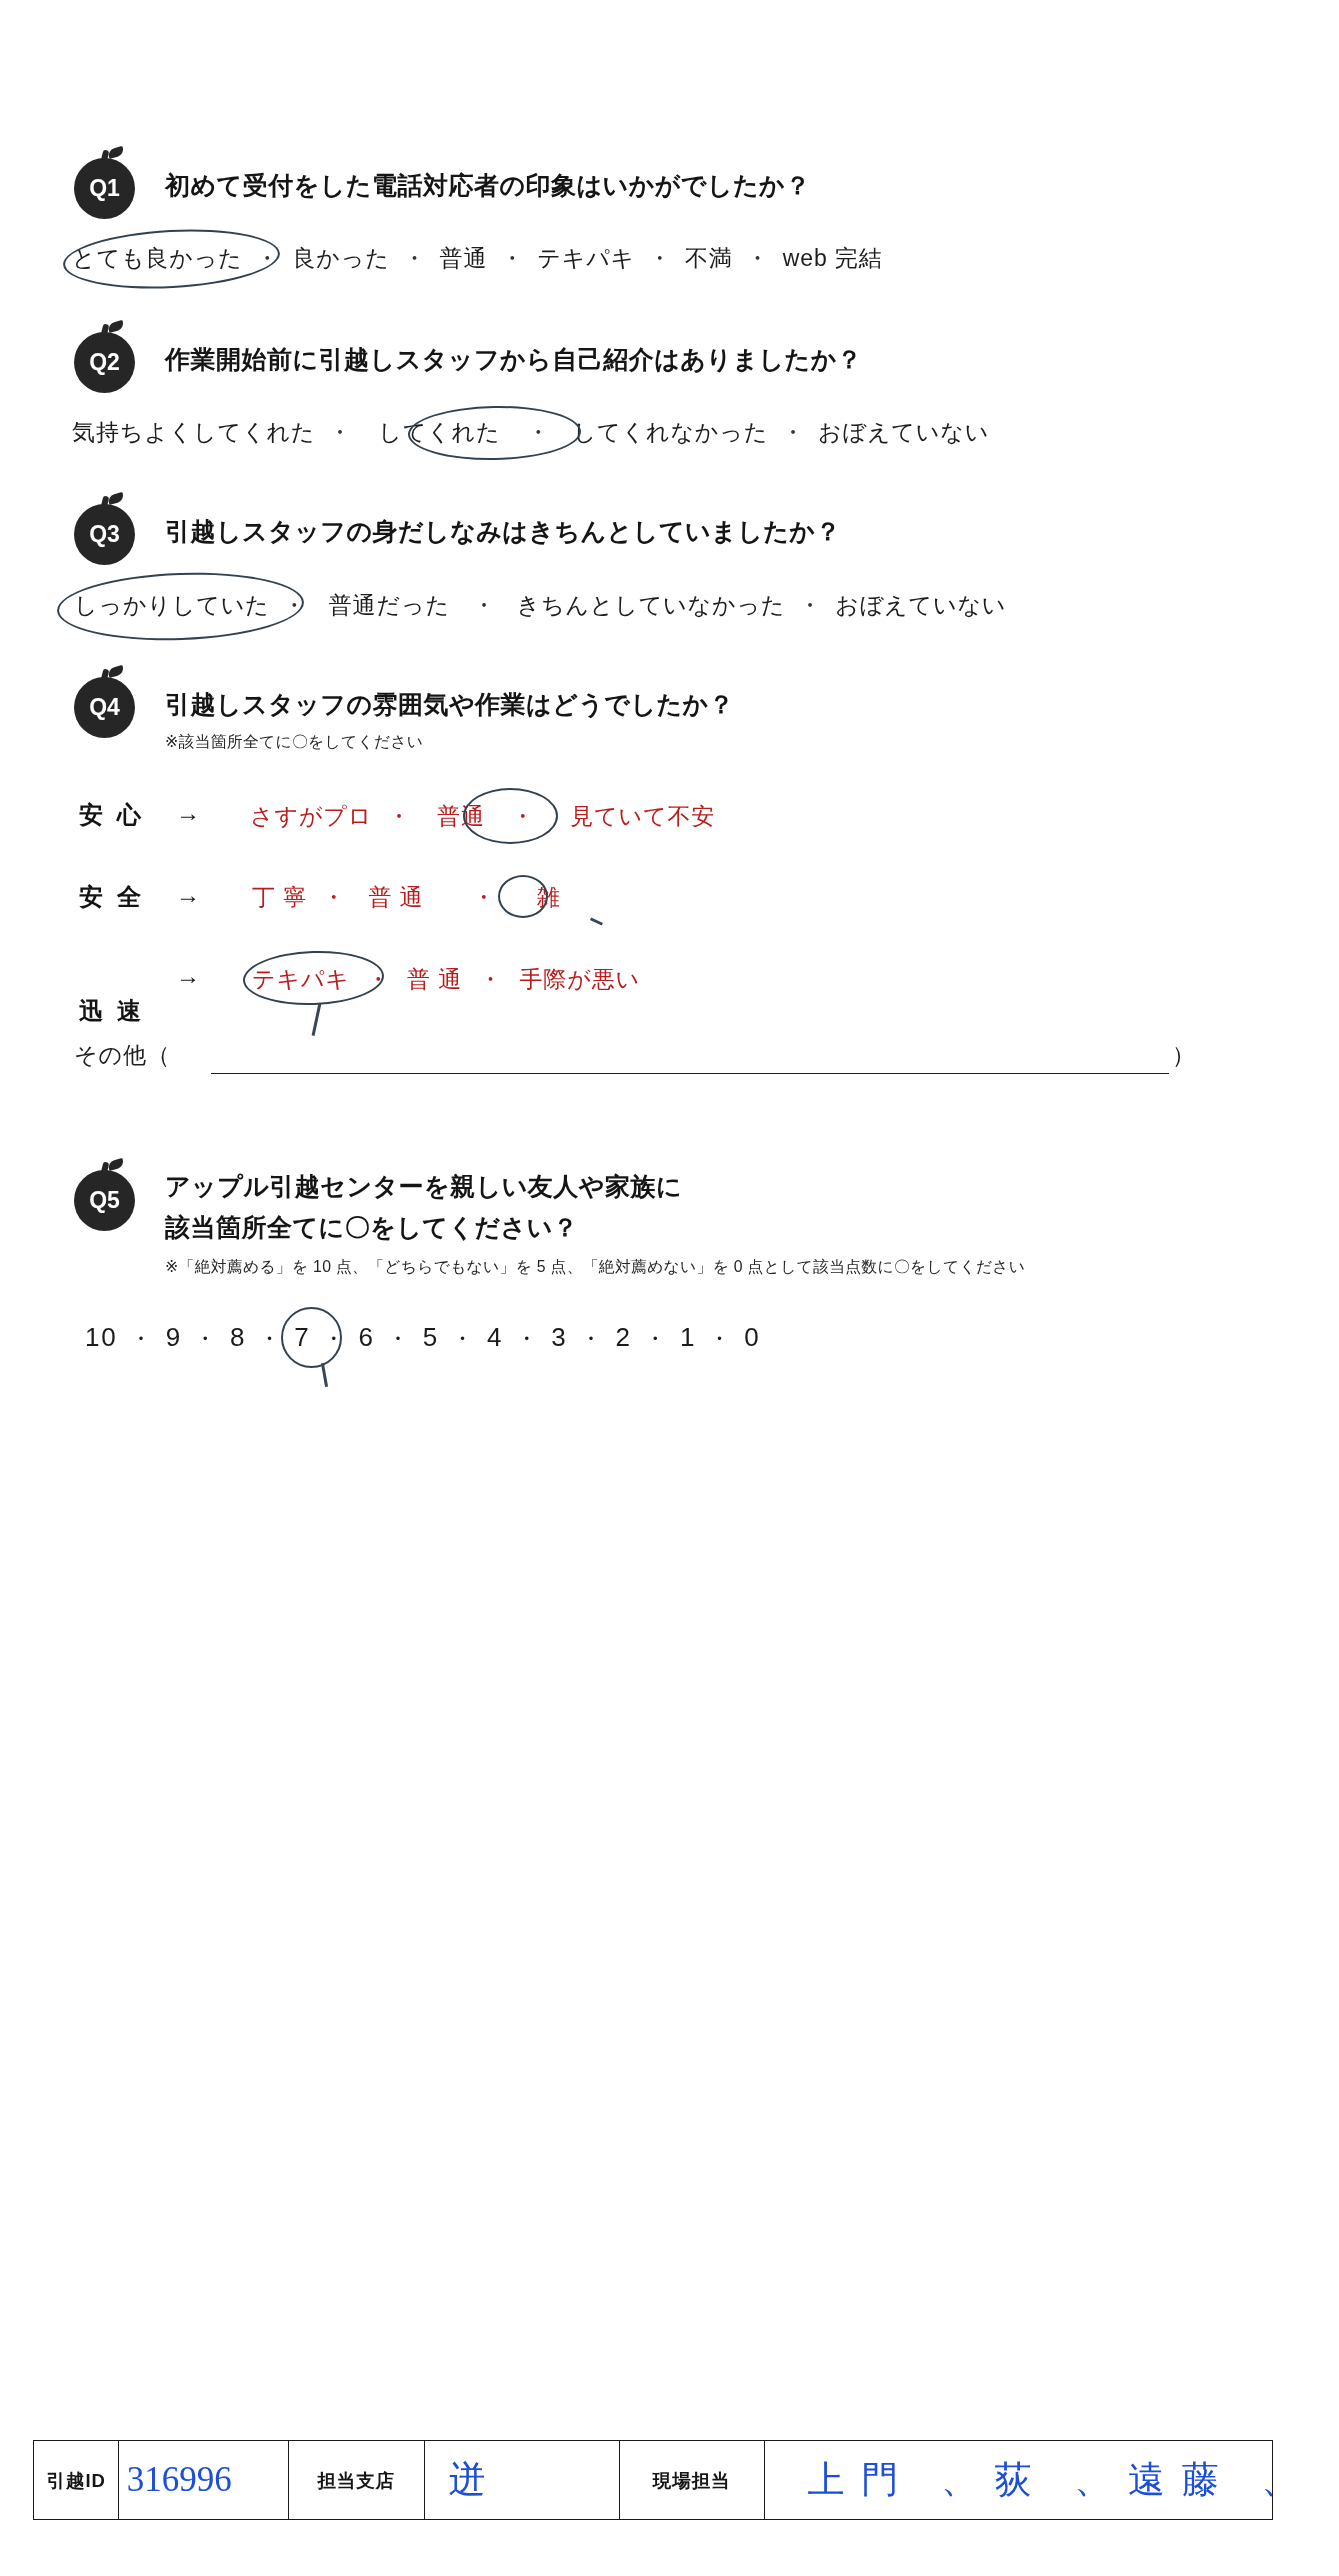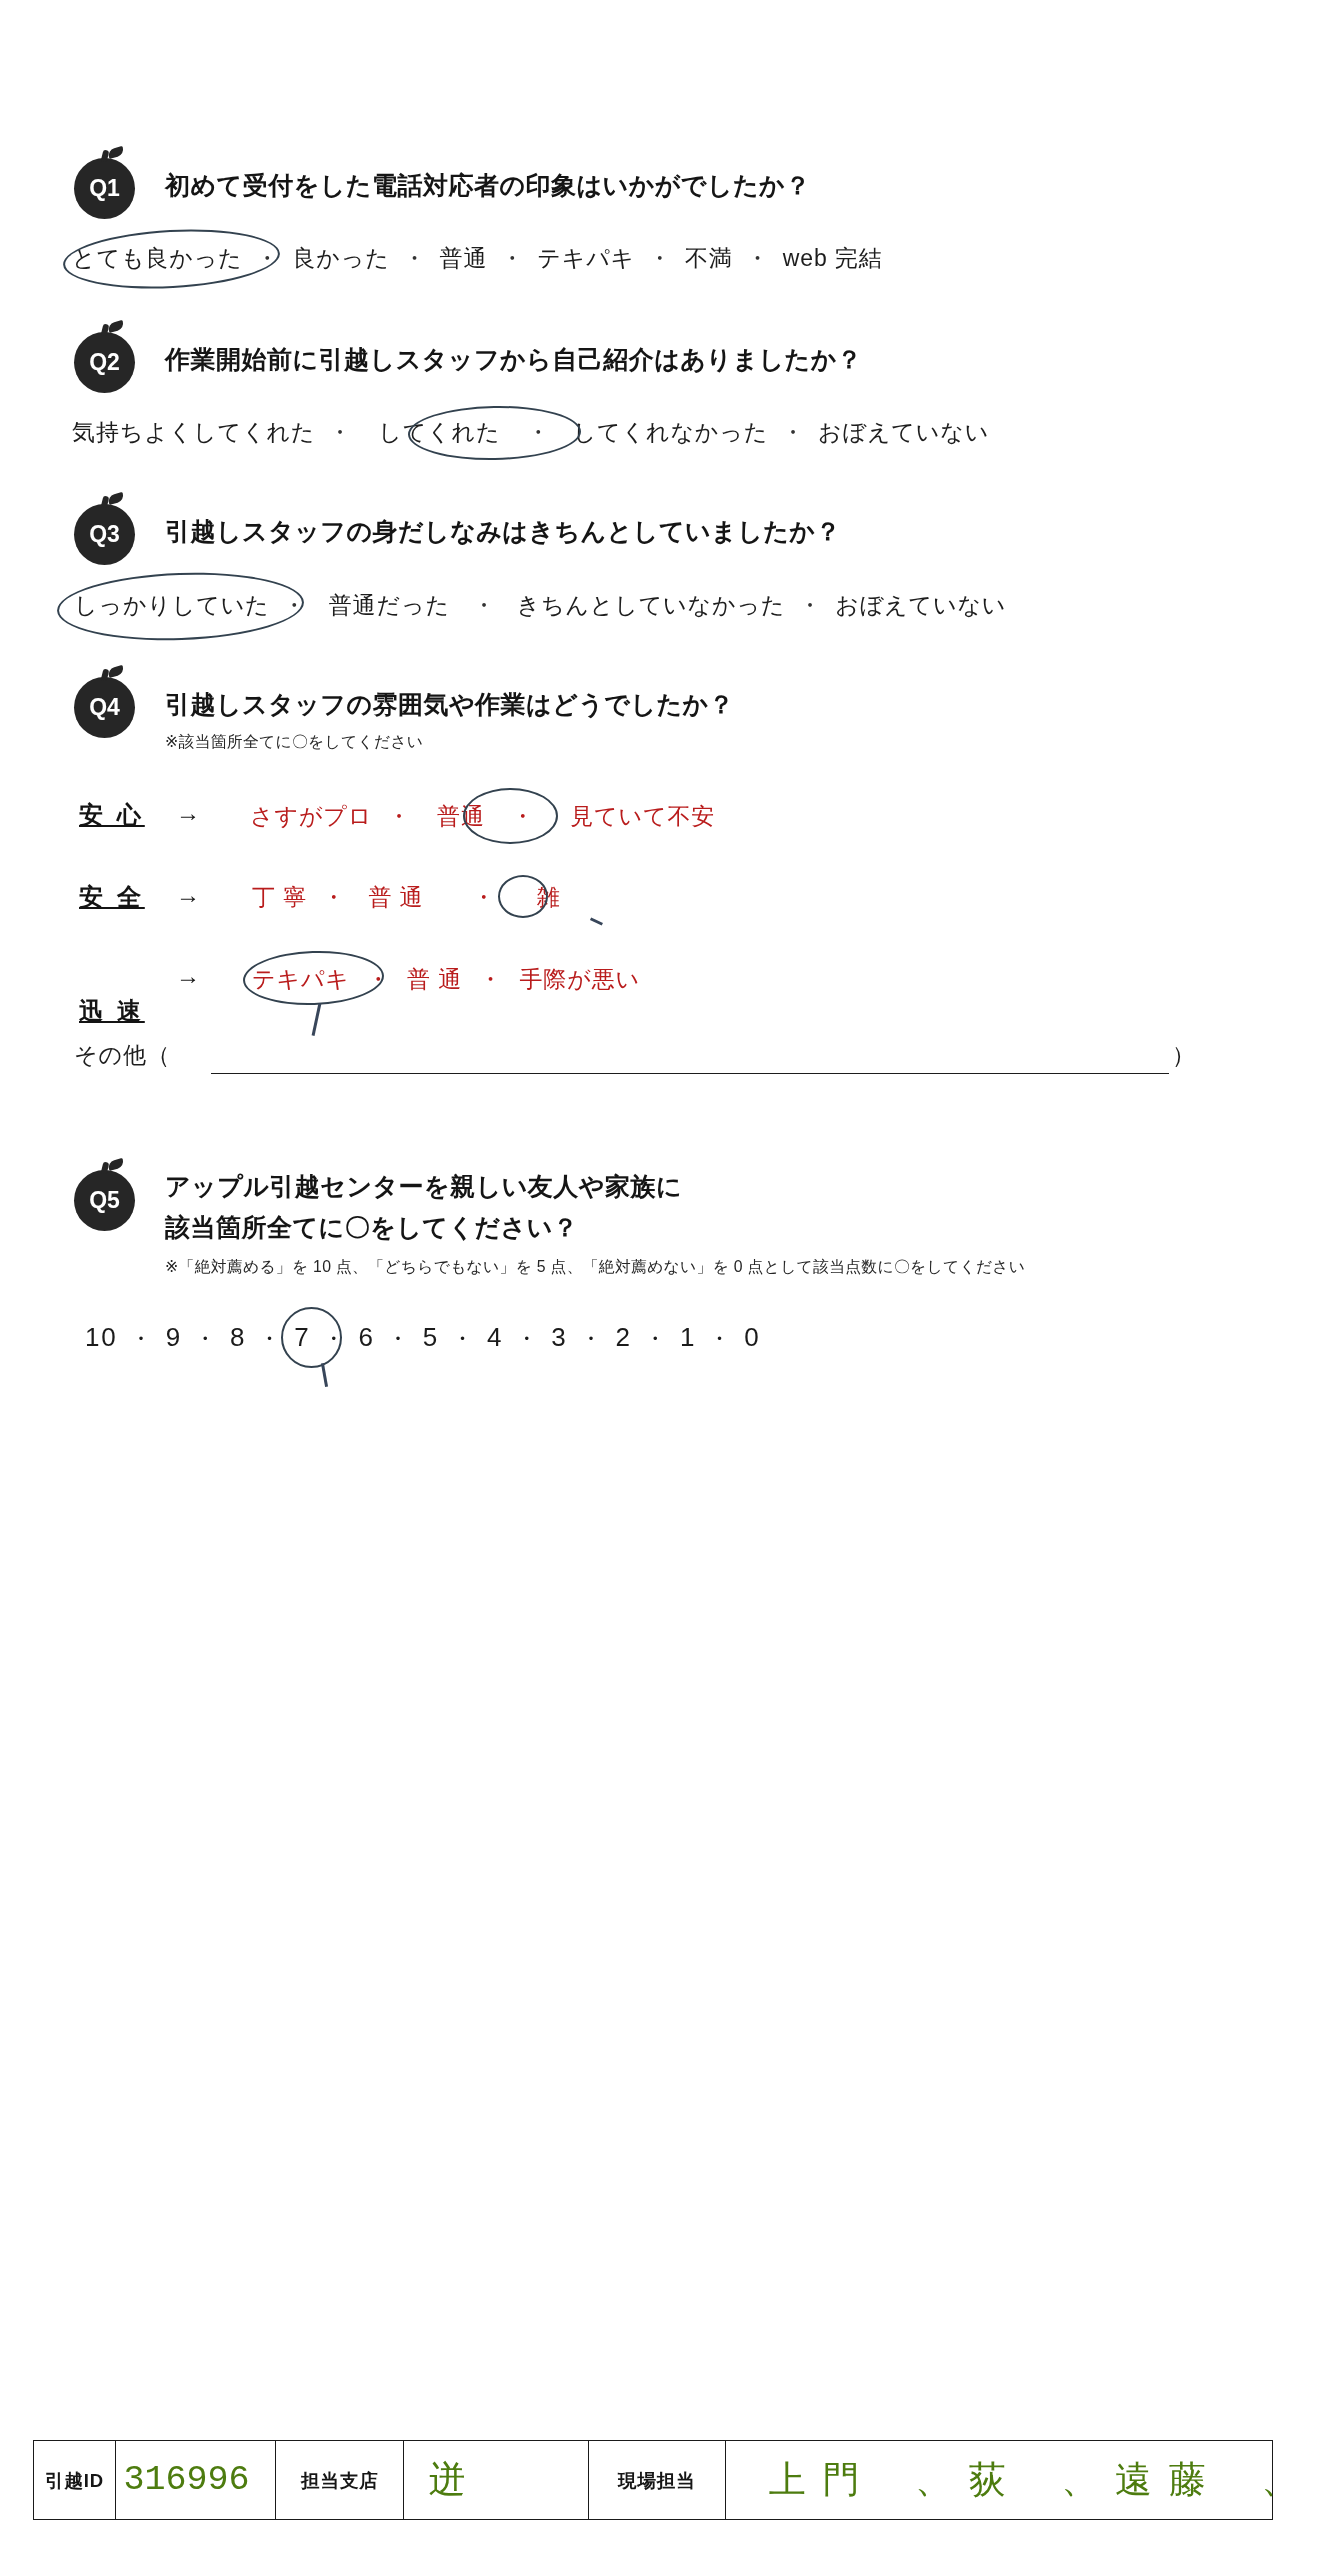--- a/index.html
+++ b/index.html
@@ -98,21 +98,20 @@
   .q-options .sep{ padding:0 13px; color:#333; }
 
   
   .sub-label{
     position:absolute;
     font-size:24px;
     font-weight:bold;
     letter-spacing:3.7px;
     color:#141414;
     white-space:nowrap;
-    text-decoration:underline;
   }
   .sub-arrow{
     position:absolute;
     font-size:24px;
     font-weight:bold;
     color:#141414;
   }
   .sub-options{
     position:absolute;
     font-size:23px;
@@ -200,22 +199,22 @@
   .f-staffval{ flex:1; }
   .ink-ellipse{
     position:absolute;
     border:2.3px solid #33424f;
     border-radius:50%;
     background:transparent;
     pointer-events:none;
   }
   .ink-text{
     position:absolute;
-    color:#4d7c0f;
-    font-family:Liberation Mono, monospace;
+    color:#1d4ed8;
+    font-family:Liberation Serif, serif;
     font-size:31.5px;
     pointer-events:none;
     white-space:nowrap;
     text-align:right;
   }
   .ink-scrawl{
     position:absolute;
     color:#38465a;
     font-family:"DejaVu Serif",serif;
     pointer-events:none;

